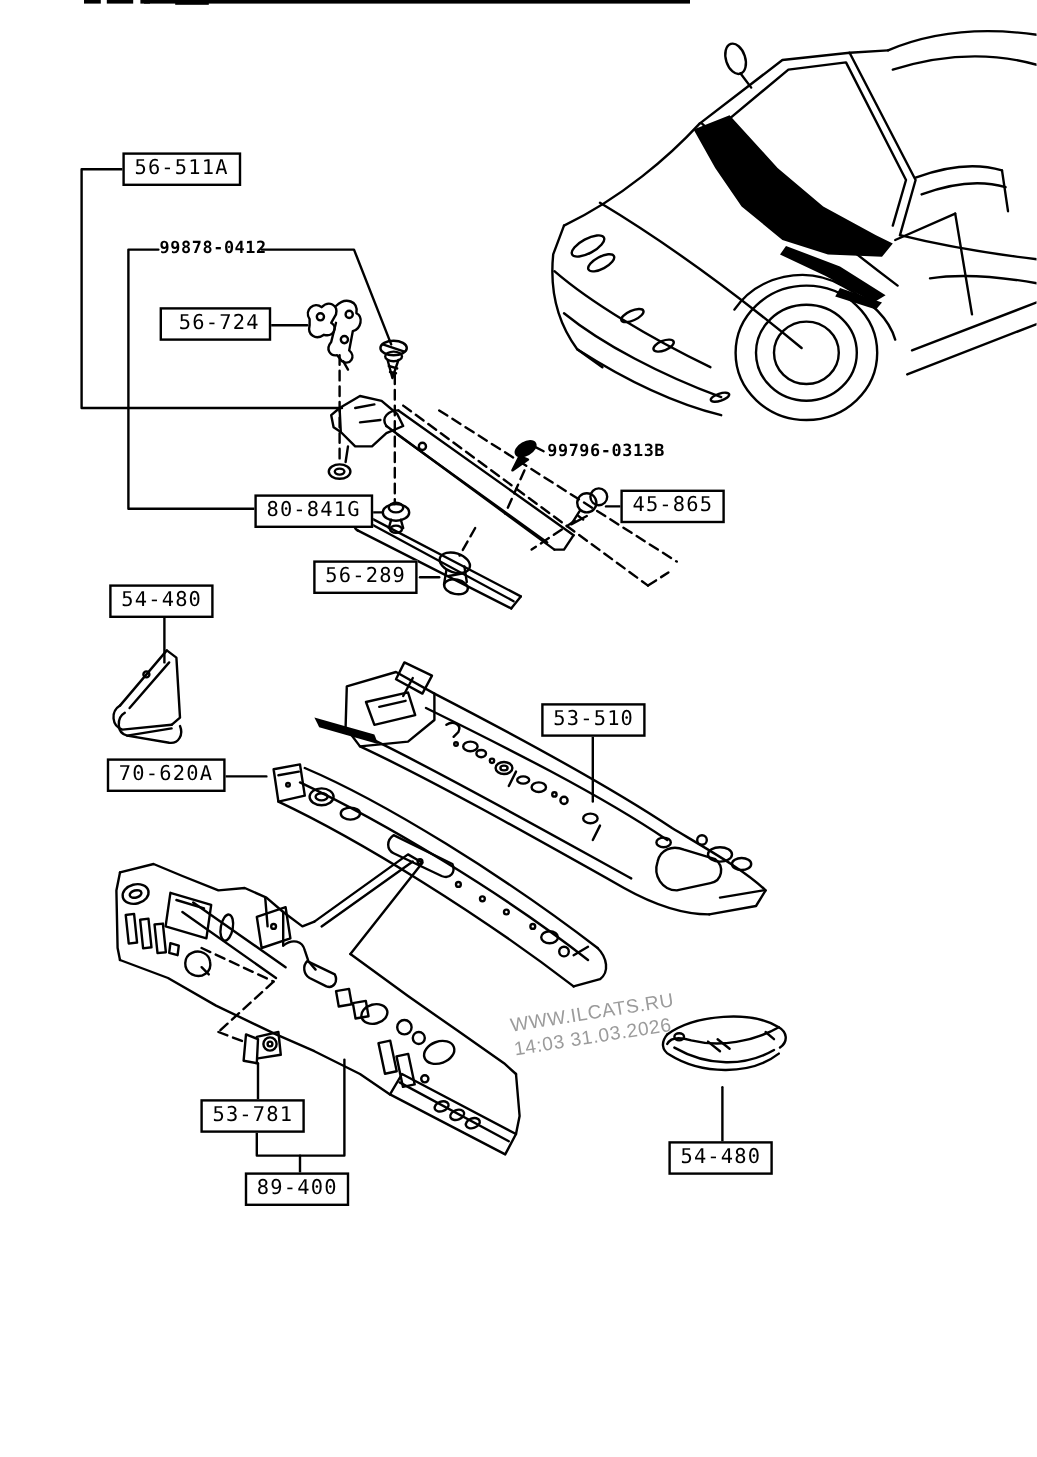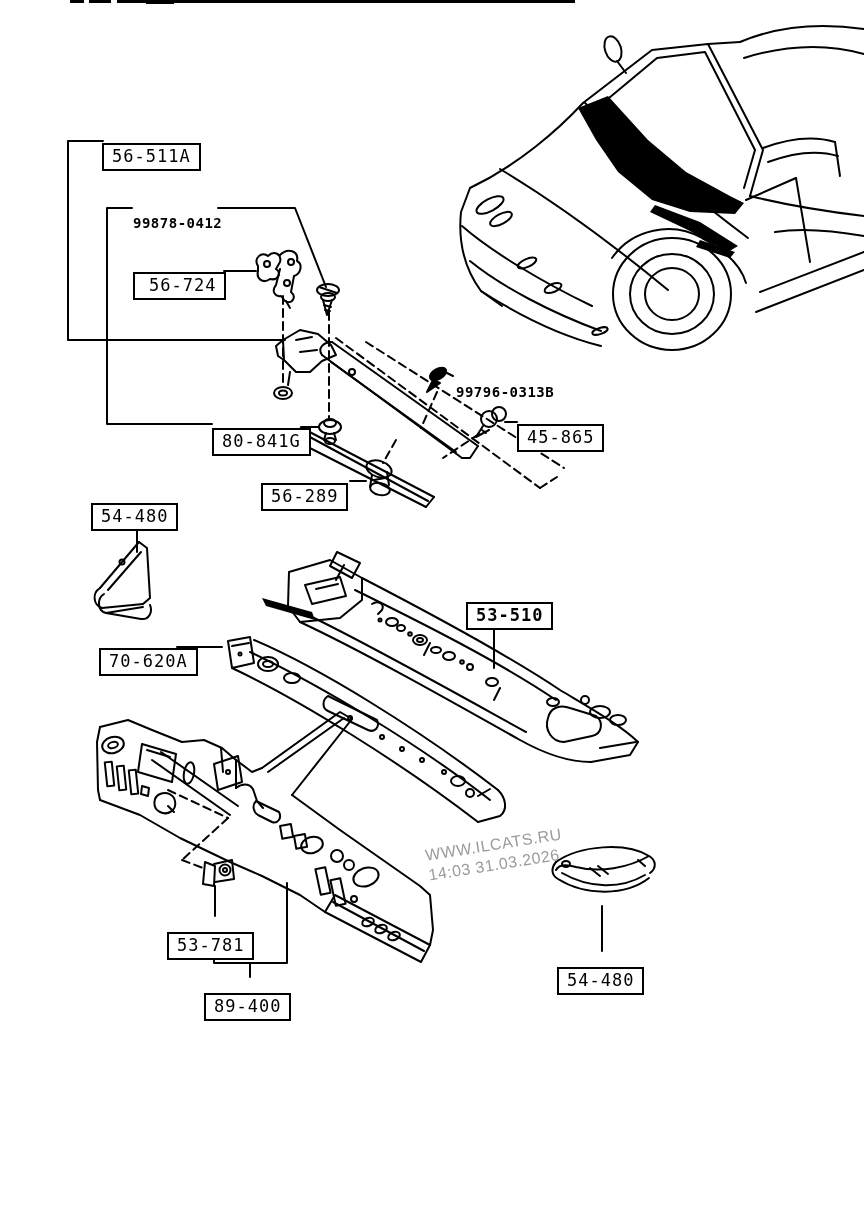--- a/index.html
+++ b/index.html
@@ -10,21 +10,20 @@
     font-family:"DejaVu Sans Mono","Liberation Mono",monospace;
     overflow:hidden;
   }
   #artwork{position:absolute;left:0;top:0;}
   .part-label{
     position:absolute;
     color:#000;
     white-space:nowrap;
     line-height:1;
     cursor:pointer;
-    margin-top:16px;
   }
   .part-label.boxed{
     border:2px solid #000;
     background:#fff;
     padding:3px 8px 4px 8px;
     font-size:17px;
     letter-spacing:1px;
     font-weight:500;
   }
   .part-label.plain{
@@ -356,22 +355,22 @@
   </svg>
 
   <div class="part-label boxed" style="left:102px;top:127px;">56-511A</div>
   <div class="part-label plain" style="left:133px;top:200px;">99878-0412</div>
   <div class="part-label boxed" style="left:133px;top:256px;padding-left:14px;">56-724</div>
   <div class="part-label plain" style="left:456px;top:369px;">99796-0313B</div>
   <div class="part-label boxed" style="left:212px;top:412px;">80-841G</div>
   <div class="part-label boxed" style="left:517px;top:408px;">45-865</div>
   <div class="part-label boxed" style="left:261px;top:467px;">56-289</div>
   <div class="part-label boxed" style="left:91px;top:487px;">54-480</div>
-  <div class="part-label boxed" style="left:466px;top:586px;font-weight:bold;">53-510</div>
-  <div class="part-label boxed" style="left:99px;top:632px;">70-620A</div>
+  <div class="part-label boxed" style="left:451px;top:586px;">53-510</div>
+  <div class="part-label boxed" style="left:89px;top:632px;">70-620A</div>
   <div class="part-label boxed" style="left:167px;top:916px;">53-781</div>
   <div class="part-label boxed" style="left:204px;top:977px;">89-400</div>
   <div class="part-label boxed" style="left:557px;top:951px;">54-480</div>
 
   <div id="watermark">
     <div>WWW.ILCATS.RU</div>
     <div>14:03 31.03.2026</div>
   </div>
 
 </div>

